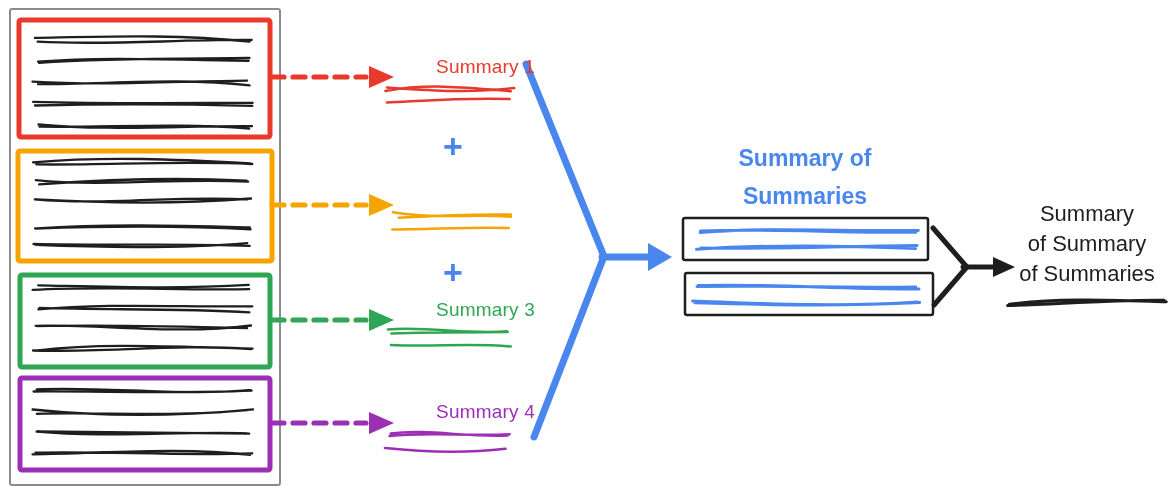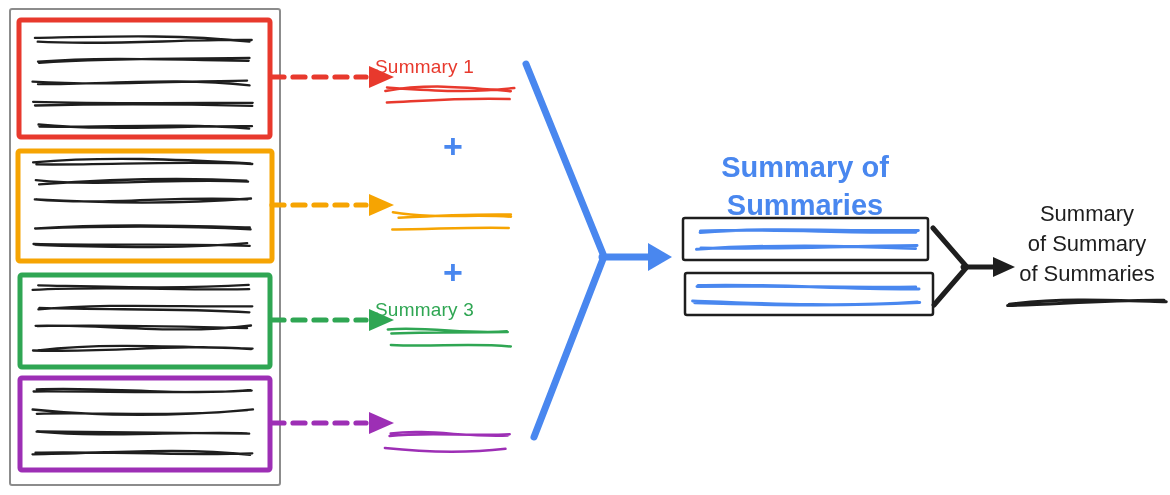--- a/index.html
+++ b/index.html
@@ -1,23 +1,23 @@
 <!DOCTYPE html>
 <html><head>
 <meta charset="utf-8">
 <style>
   html,body{margin:0;padding:0;background:#ffffff;}
   .canvas{position:relative;width:1170px;height:495px;overflow:hidden;background:#fff;
           font-family:"Liberation Sans",sans-serif;}
   .canvas svg{position:absolute;left:0;top:0;}
   .overlay{position:absolute;}
-  .s-label{width:160px;text-align:left;font-size:19px;letter-spacing:.2px;}
+  .s-label{width:160px;text-align:right;font-size:19px;letter-spacing:.2px;}
   .plus{width:40px;text-align:center;font-size:34px;font-weight:bold;line-height:36px;}
-  .stage2-title{left:667px;top:148px;width:276px;text-align:center;
-                font-size:29px;font-weight:bold;line-height:38px;}
+  .stage2-title{left:667px;top:139px;width:276px;text-align:center;
+                font-size:23px;font-weight:bold;line-height:38px;}
   .stage3-title{left:1001px;top:199px;width:172px;text-align:center;
                 font-size:22px;line-height:30px;}
   .pre{white-space:pre-line;}
 </style>
 </head>
 <body>
 
 <div class="canvas">
   <svg id="art" width="1170" height="495" viewBox="0 0 1170 495">
       <rect x="10" y="9" width="270" height="476" rx="2" fill="none" stroke="#8C8C8C" stroke-width="2"></rect>
@@ -71,20 +71,21 @@
       <path d="M 692.6 301.0 C 766.9 303.8, 841.8 307.1, 917.4 302.1 M 694.7 302.8 C 766.9 304.8, 841.8 306.5, 919.7 302.5 " fill="none" stroke="#4987EF" stroke-width="3" stroke-linecap="round" stroke-linejoin="round"></path>
       <path d="M 933 228 L 966 266" fill="none" stroke="#1E1E1E" stroke-width="5" stroke-linecap="round" stroke-linejoin="round"></path>
       <path d="M 934 305 L 966 268" fill="none" stroke="#1E1E1E" stroke-width="5" stroke-linecap="round" stroke-linejoin="round"></path>
       <path d="M 963 267 L 996 267" fill="none" stroke="#1E1E1E" stroke-width="5" stroke-linecap="round" stroke-linejoin="round"></path>
       <polygon points="993,257 1015,267 993,277" fill="#1E1E1E"></polygon>
       <path d="M 1007.6 305.6 C 1059.8 304.0, 1111.6 299.6, 1164.1 300.2 M 1009.3 304.2 C 1059.8 297.9, 1111.6 300.3, 1166.3 301.8 " fill="none" stroke="#1E1E1E" stroke-width="3" stroke-linecap="round" stroke-linejoin="round"></path>
     </svg>
 
   <div class="overlay s-label" style="left: 375px; top: 56px; color: rgb(232, 57, 45);">Summary 1</div>
   <div class="overlay s-label" style="left: 375px; top: 299px; color: rgb(47, 166, 83);">Summary 3</div>
+  <div class="overlay s-label" style="left: 375px; top: 401px; color: rgb(157, 47, 181);">Summary 4</div>
 
   <div class="overlay plus" style="left: 433px; top: 128px; color: rgb(73, 135, 239);">+</div>
   <div class="overlay plus" style="left: 433px; top: 254px; color: rgb(73, 135, 239);">+</div>
 
   <div class="overlay stage2-title pre" style="color: rgb(73, 135, 239);">Summary of
 Summaries</div>
 
   <div class="overlay stage3-title pre" style="color: rgb(30, 30, 30);">Summary
 of Summary
 of Summaries</div>

